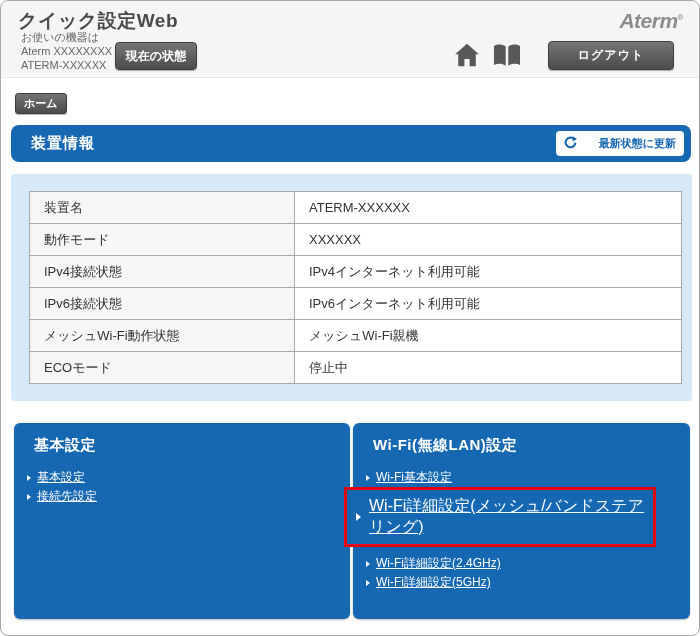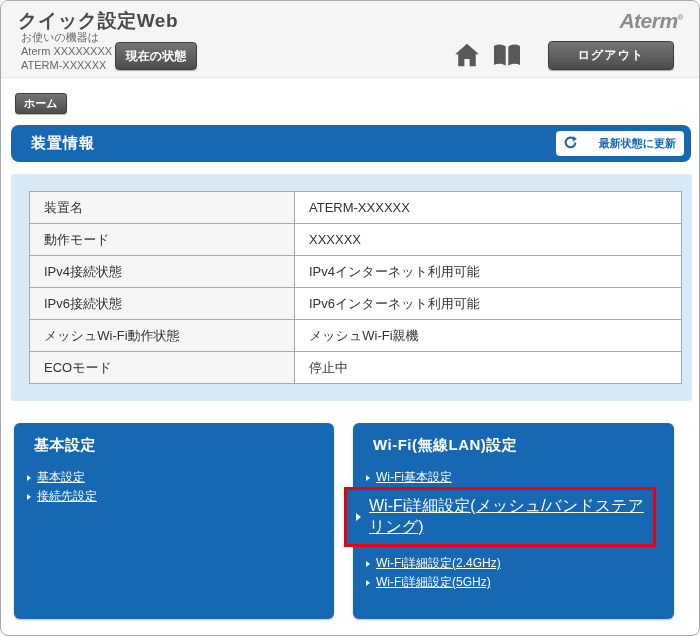--- a/index.html
+++ b/index.html
@@ -35,21 +35,21 @@
     color:#1768b2;font-size:11px;font-weight:bold;display:flex;align-items:center;gap:22px;padding:0 8px;cursor:pointer;
     font-family:"Liberation Sans","DejaVu Sans",sans-serif;
   }
   
   .info-panel{position:absolute;top:173px;left:10px;width:681px;height:227px;background:#d8eaf8;border-radius:3px;}
   .info-table{position:absolute;top:17px;left:18px;border-collapse:collapse;background:#fff;border:1px solid #999;}
   .info-table td{border:1px solid #a9a9a9;font-size:13px;color:#333;height:31px;padding:0 0 0 14px;vertical-align:middle;}
   .info-table td.cell-label{width:250px;background:#f6f6f6;}
   .info-table td.cell-value{width:372px;background:#fff;}
   
-  .card{position:absolute;background:#1768b2;border-radius:6px;box-shadow:0 1px 2px rgba(0,0,0,.25);}
+  .card{position:absolute;background:#1768b2;border-radius:6px;box-shadow:0 1px 2px rgba(0,0,0,.25);padding-left:16px;}
   .card-basic{left:13px;top:422px;width:320px;height:196px;}
   .card-wifi{left:352px;top:422px;width:321px;height:196px;}
   .card h2{position:absolute;top:13px;left:20px;margin:0;font-size:15px;font-weight:bold;color:#fff;letter-spacing:.5px;}
   .link-row{position:absolute;left:13px;display:flex;align-items:center;gap:6px;font-size:12px;}
   .link-row a{color:#fff;text-decoration:underline;cursor:pointer;}
   .tri{width:0;height:0;border-left:4px solid #fff;border-top:3.5px solid transparent;border-bottom:3.5px solid transparent;}
   .row-basic-1{top:46px;} .row-basic-2{top:65px;}
   .row-wifi-basic{top:46px;}
   .row-wifi-24{top:132px;} .row-wifi-5{top:151px;} .row-wifi-6{top:170px;}
   

